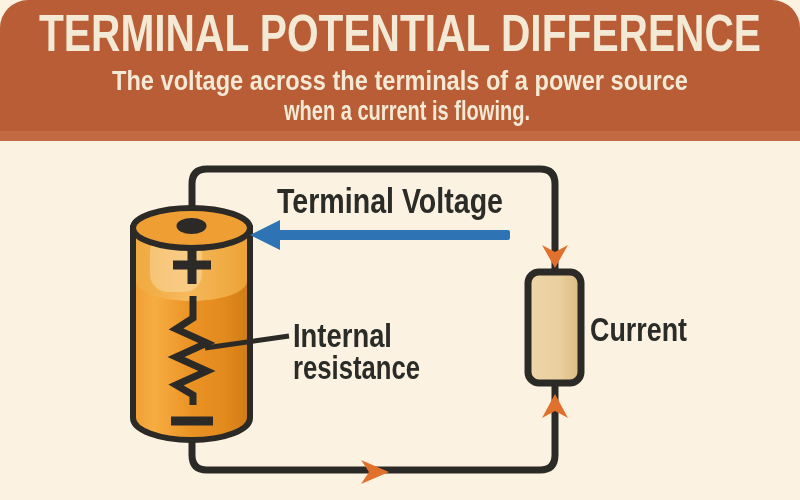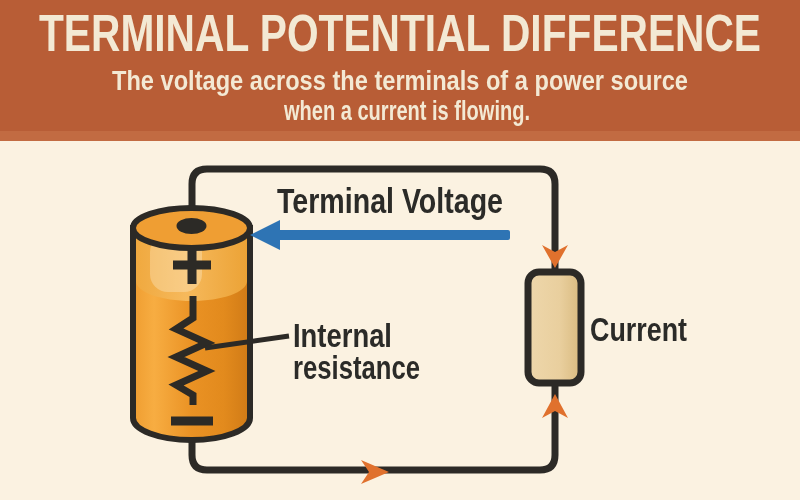--- a/index.html
+++ b/index.html
@@ -1,16 +1,16 @@
 <!DOCTYPE html>
 <html><head>
 <meta charset="utf-8">
 <style>
   html,body{margin:0;padding:0;background:#fbf2e1;}
-  .stage{width:800px;height:500px;position:relative;overflow:hidden;}
+  .stage{width:800px;height:500px;position:relative;overflow:hidden;border-radius:28px;}
   svg{display:block;}
   .hdr-title{font:700 52px "Liberation Sans",sans-serif;}
   .hdr-sub{font:700 28px "Liberation Sans",sans-serif;}
   .lbl{font:700 33px "Liberation Sans",sans-serif;}
   .lbl-big{font:700 35px "Liberation Sans",sans-serif;}
   .ol{stroke:#2c2a26;}
   text{user-select:none;}
 </style>
 </head>
 <body>

